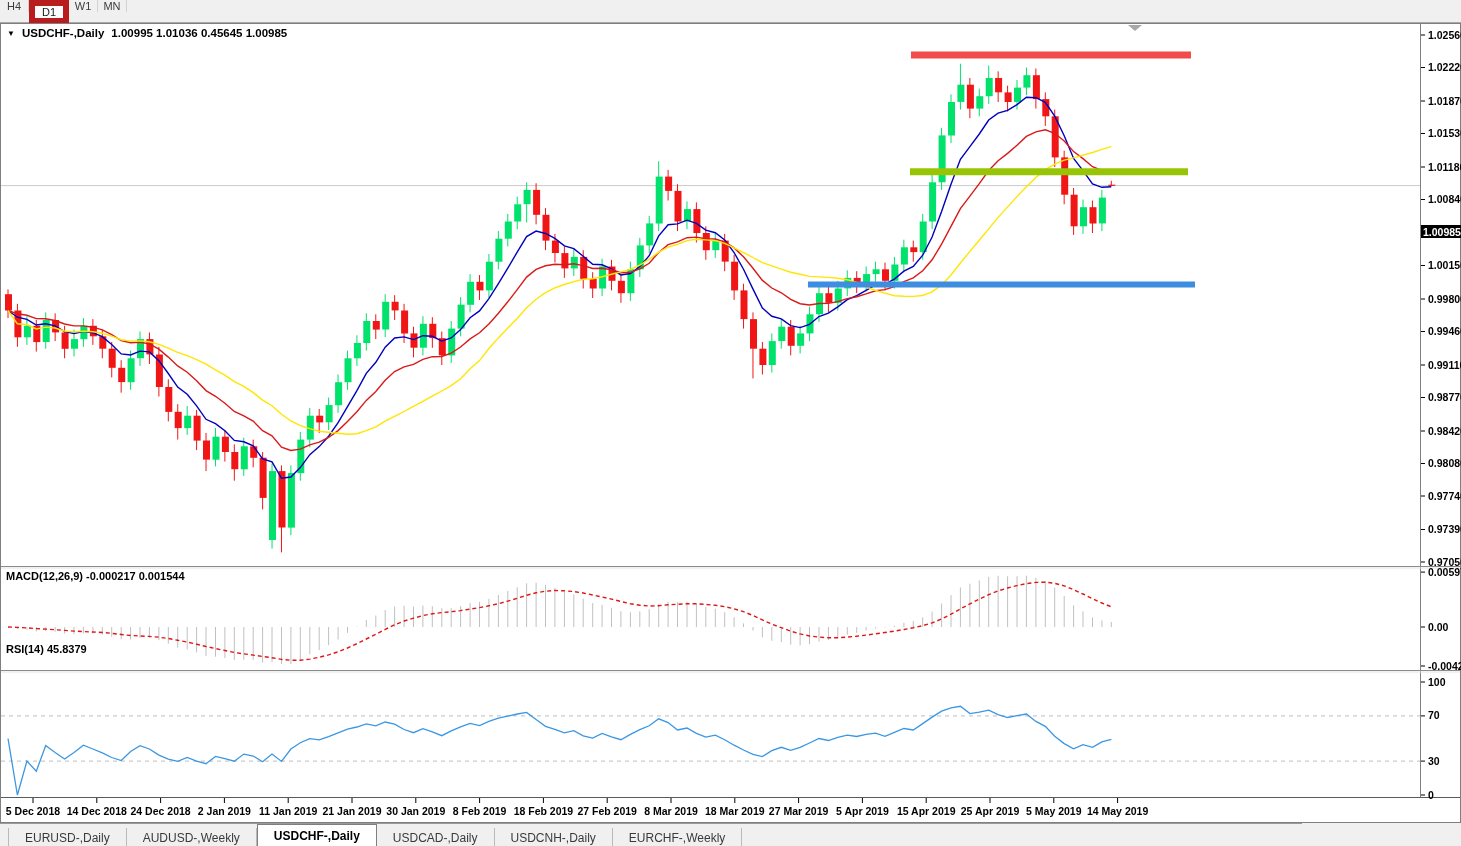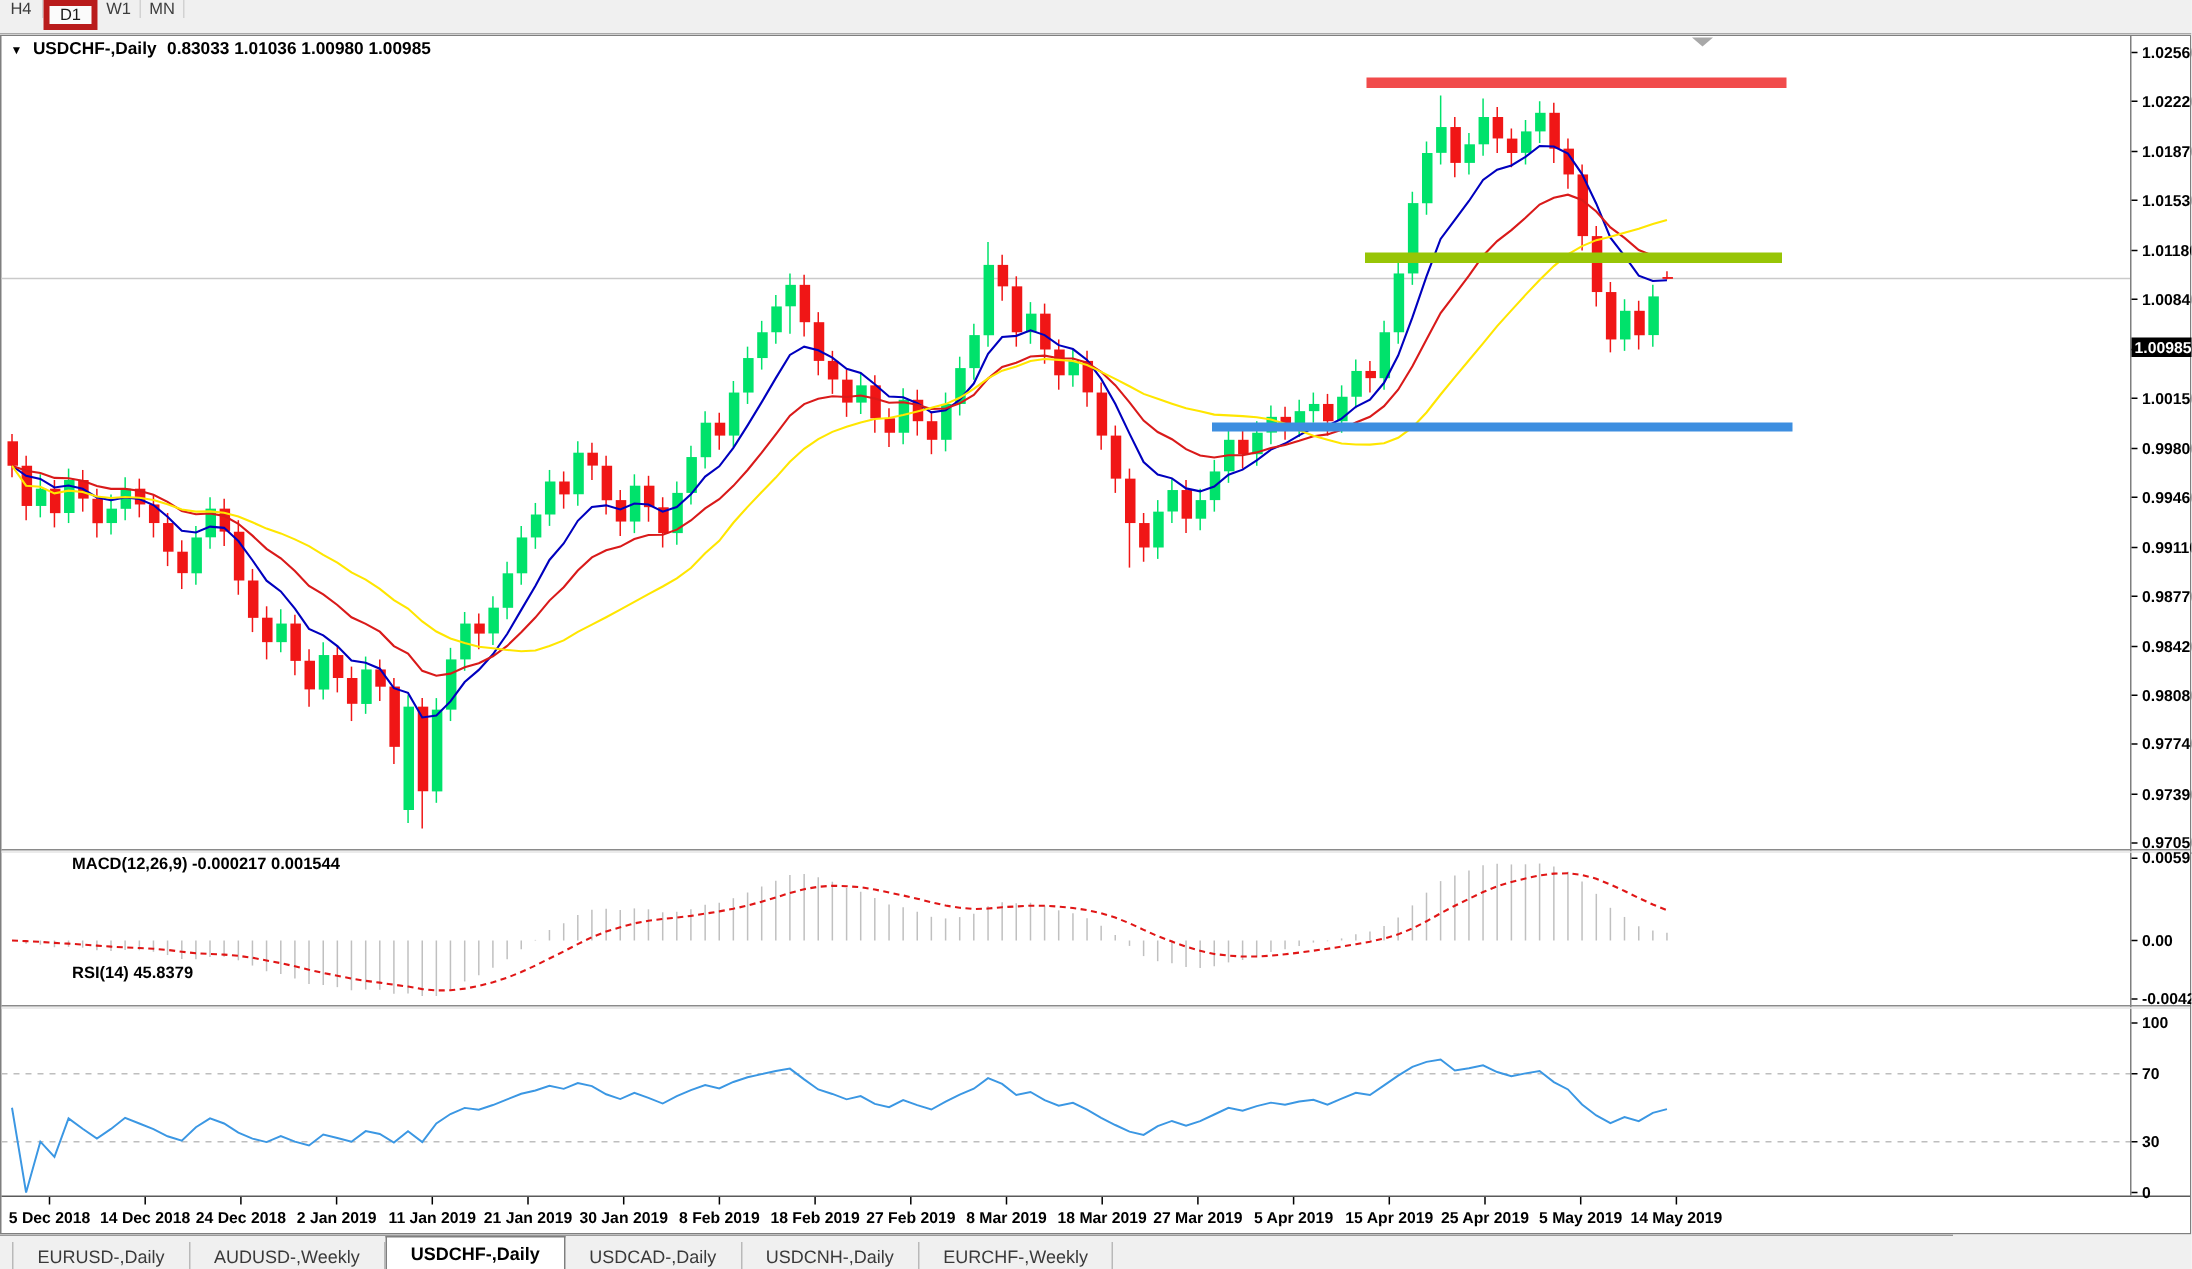--- a/index.html
+++ b/index.html
@@ -3,29 +3,29 @@
 <meta charset="utf-8">
 <style>
   html,body{margin:0;padding:0;width:1461px;height:846px;overflow:hidden;
     font-family:"Liberation Sans",sans-serif;background:#f0f0f0;}
   #app{position:relative;width:1461px;height:846px;}
   
   #toolbar{position:absolute;left:0;top:0;width:1461px;height:22px;background:#f0f0f0;
     border-bottom:1px solid #a8a8a8;display:flex;align-items:flex-start;}
   .tf-btn{width:28px;display:flex;align-items:center;justify-content:center;
     font-size:11px;color:#3c3c3c;border-right:1px solid #d2d2d2;cursor:default;}
-  .tf-btn.active{background:#fbfbfb;border:4px solid #b91c1c;color:#1a1a1a;}
+  .tf-btn.active{background:#fbfbfb;border:6px solid #b91c1c;color:#1a1a1a;}
   .tf-sep{width:6px;border-right:1px solid #c0c0c0;margin-right:2px;}
   
   #chartwin{position:absolute;left:0;top:23px;width:1461px;height:800px;background:#fff;}
   #chart-svg{position:absolute;left:0;top:0;}
   #title-bar{position:absolute;left:7px;top:4px;font-size:11.5px;font-weight:700;color:#000;
     display:flex;align-items:center;gap:7px;white-space:nowrap;}
   #title-bar .arrow{font-size:8px;position:relative;top:0px;}
-  .ind-label{position:absolute;left:6px;font-size:11px;font-weight:700;color:#000;white-space:nowrap;margin-left:42px;}
+  .ind-label{position:absolute;left:6px;font-size:11px;font-weight:700;color:#000;white-space:nowrap;}
   #macd-label{top:547px;}
   #rsi-label{top:620px;}
   #price-tag{position:absolute;left:1421px;width:40px;height:13px;background:#000;color:#fff;
     font-size:10.5px;font-weight:700;display:flex;align-items:center;padding-left:2px;}
   
   #tabbar{position:absolute;left:0;top:823px;width:1302px;height:23px;background:#f0f0f0;
     border-top:1px solid #9a9a9a;display:flex;align-items:flex-end;}
   .tab{height:19px;display:flex;align-items:center;padding:0 16px;font-size:12px;color:#3a3a3a;
     border-right:1px solid #b9b9b9;cursor:default;white-space:nowrap;}
   .tab.active{background:#fff;color:#000;font-weight:700;height:22px;
@@ -537,21 +537,21 @@
           <line x1="1053.8" y1="798" x2="1053.8" y2="803" stroke="#000"></line>
           <text x="1053.8" y="815" font-size="10.5" font-weight="700" fill="#000000" text-anchor="middle">5 May 2019</text>
           <line x1="1117.6" y1="798" x2="1117.6" y2="803" stroke="#000"></line>
           <text x="1117.6" y="815" font-size="10.5" font-weight="700" fill="#000000" text-anchor="middle">14 May 2019</text>
         </g>
       </svg>
 
     <div id="title-bar">
       <span class="arrow">▼</span>
       <span>USDCHF-,Daily</span>
-      <span>0.83033 1.01036 1.00980 1.00985</span>
+      <span>1.00995 1.01036 0.45645 1.00985</span>
     </div>
 
     <div id="macd-label" class="ind-label">MACD(12,26,9) -0.000217 0.001544</div>
     <div id="rsi-label" class="ind-label">RSI(14) 45.8379</div>
 
     <div id="price-tag" style="top: 202px;">1.00985</div>
   </div>
 
   <div id="tabbar">
       <div class="tab-notch"></div>

